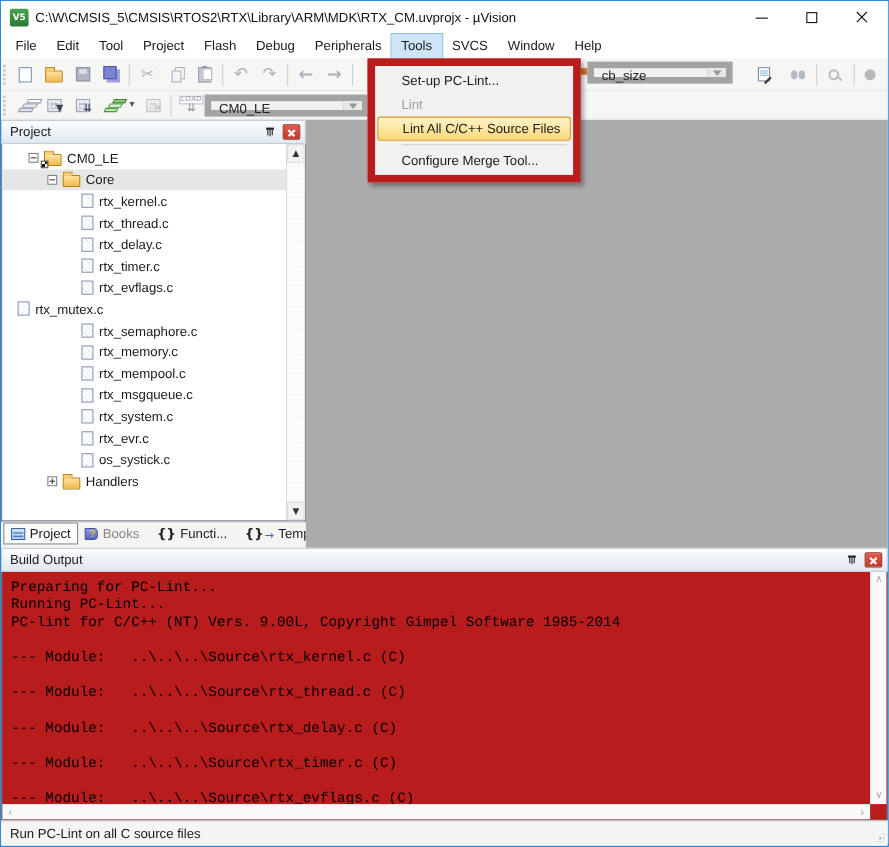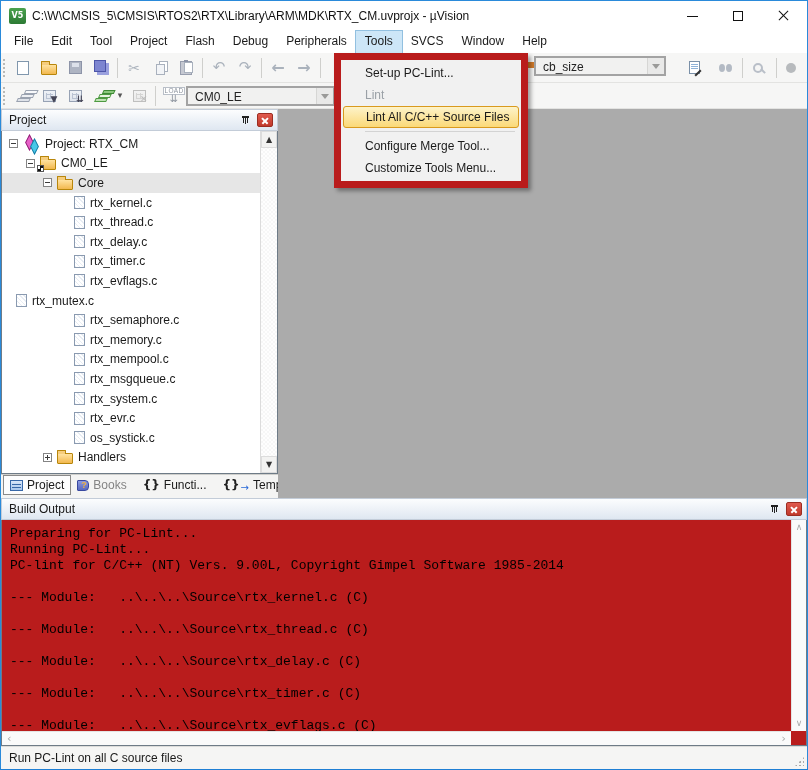--- a/index.html
+++ b/index.html
@@ -58,21 +58,21 @@
     background:linear-gradient(#eef1f6,#dfe4ec); }
   .i-grid::before { content:""; position:absolute; inset:2px; background:
     repeating-linear-gradient(90deg,#b9c2d2 0 1px,transparent 1px 4px),
     repeating-linear-gradient(0deg,#b9c2d2 0 1px,transparent 1px 4px); }
   .i-grid .ov { position:absolute; right:-3px; bottom:-3px; font-size:9px; color:#445; font-weight:bold; z-index:1; }
   .i-grid.gray,.gray { filter:grayscale(1) opacity(.65); }
   .i-batch { width:12px; height:4px; background:#bfe3b4; border:1px solid #4e9a42; transform:skewX(-25deg); box-shadow:2px -4px 0 -1px #e6f4e0,2px -4px 0 #4e9a42,4px -8px 0 -1px #8cc87e,4px -8px 0 #3d8a34; margin-top:8px; }
   .load-ic { display:flex; flex-direction:column; align-items:center; line-height:1; color:#8d949e; }
   .load-ic .t { font-size:6.5px; letter-spacing:.3px; border:1px solid #b9bfc8; padding:0 1px; background:#fff; }
   .load-ic .a { font-size:10px; margin-top:-1px; }
-  .combo { position:absolute; top:3px; height:20px; background:#f1f1f0; border:2px solid #a3a3a3; display:flex; align-items:flex-end; padding-left:7px; color:#222; }
+  .combo { position:absolute; top:3px; height:20px; background:#f1f1f0; border:6px solid #a3a3a3; display:flex; align-items:flex-start; padding-left:7px; color:#222; }
   .combo .arr { margin-left:auto; width:17px; height:100%; background:#e9e9e8; border-left:1px solid #d6d6d4; display:flex; align-items:center; justify-content:center; }
   .combo .arr::after { content:""; border:4px solid transparent; border-top:5px solid #9a9a98; margin-top:5px; }
 
   
   .ddmenu { position:absolute; left:333px; top:52px; width:194px; background:#f1f1f1; border:7px solid #b91c1c;
     box-shadow:3px 3px 4px rgba(0,0,0,.35); z-index:100; padding:2px 0; }
   .mi { height:22px; line-height:22px; padding-left:24px; white-space:nowrap; }
   .mi.disabled { color:#9aa0a6; }
   .mi.highlighted { margin:0 2px; padding-left:22px; border:1px solid #d99a1e; border-radius:3px;
     background:linear-gradient(#fdf3c9,#fbd978); height:22px; line-height:20px; }
@@ -287,38 +287,30 @@
       <span class="arr"></span>
     </div>
   </div>
 
   <div class="ddmenu">
     <div class="mi">Set-up PC-Lint...</div>
     <div class="mi disabled">Lint</div>
     <div class="mi highlighted">Lint All C/C++ Source Files</div>
     <div class="msep"></div>
     <div class="mi">Configure Merge Tool...</div>
-    <div class="mi">Customize Tools Menu...</div>
   </div>
 
   <div class="main">
     <div class="project-panel">
       <div class="panel-header">
         <span class="cap">Project</span>
         <span class="i-pin"></span>
         <span class="hx"></span>
       </div>
       <div class="tree">
-        <div class="trow" style="padding-left:7px">
-          <span class="exp">
-              <span class="h"></span>
-            </span>
-          <span class="i-proj"></span>
-          <span class="tlabel">Project: RTX_CM</span>
-        </div>
         <div class="trow" style="padding-left:24px">
           <span class="exp">
               <span class="h"></span>
             </span>
           <span class="i-folder i-tfolder">
               <span class="tgt"></span>
             </span>
           <span class="tlabel">CM0_LE</span>
         </div>
         <div class="trow selected" style="padding-left:41px">

